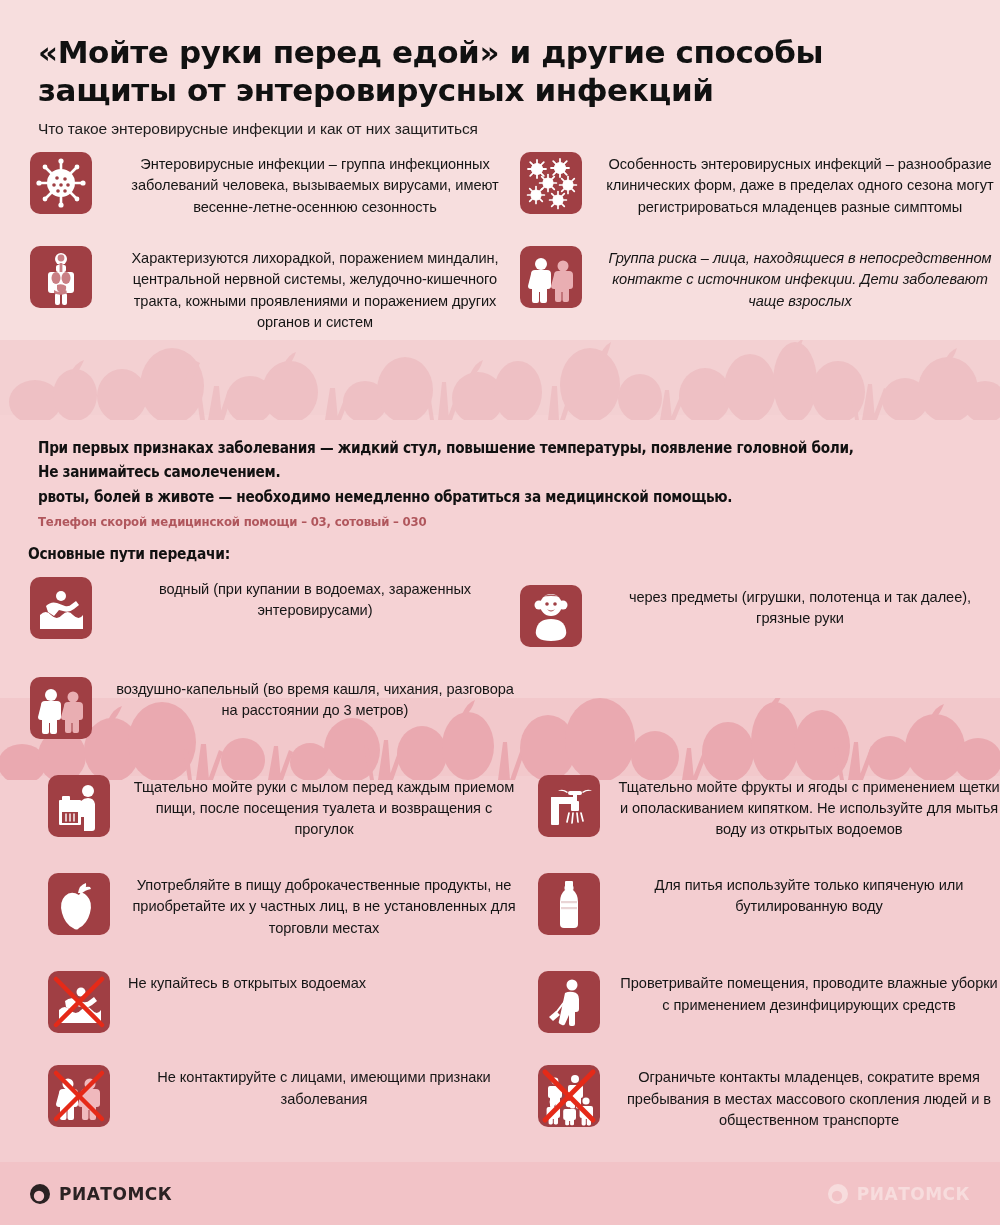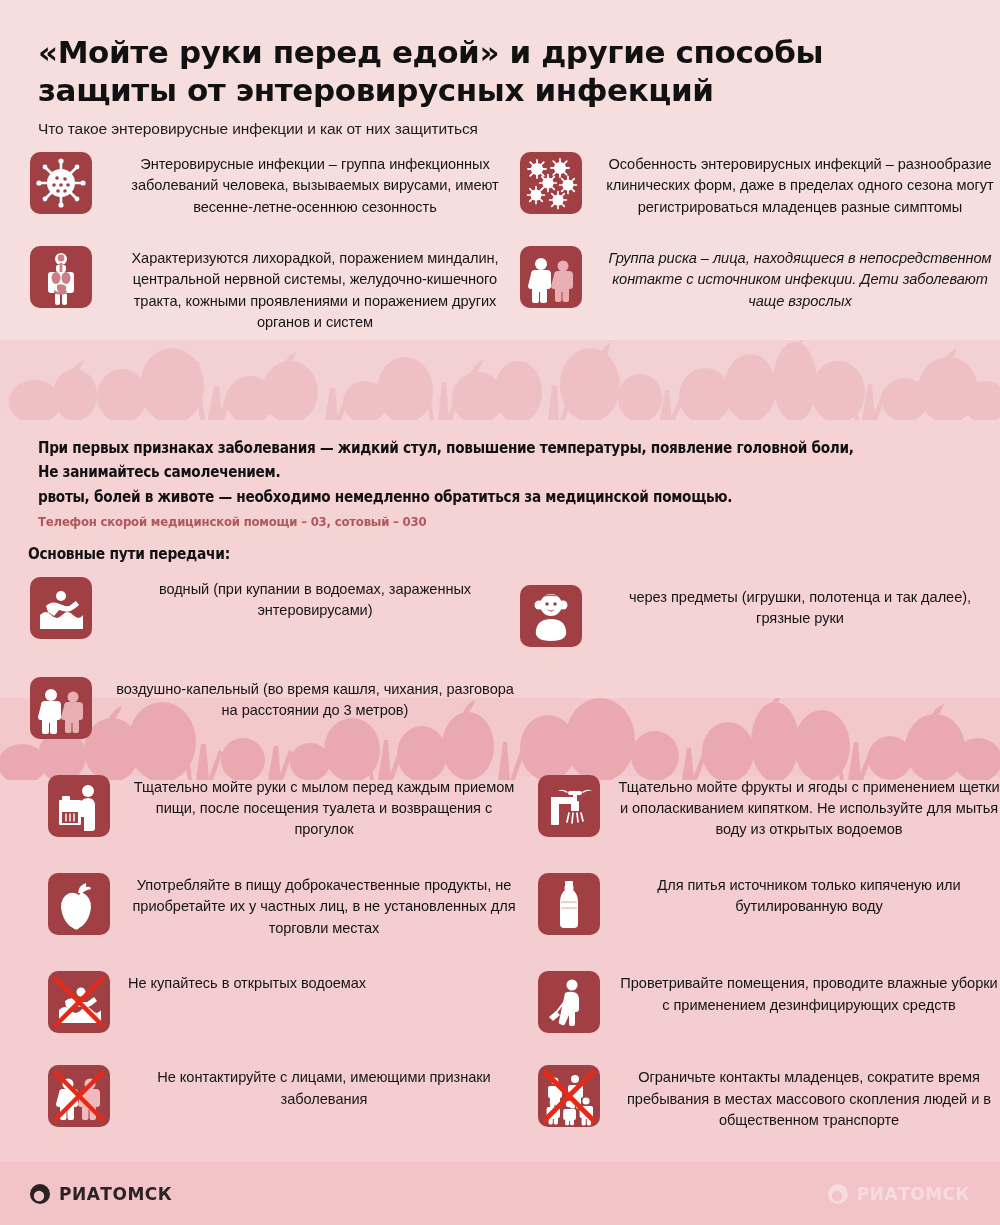--- a/index.html
+++ b/index.html
@@ -529,21 +529,21 @@
             <rect x="27" y="8" width="8" height="6" rx="1"></rect>
             <rect x="26.5" y="13" width="9" height="4" rx="1"></rect>
             <path d="M27 17 q-5 4 -5 12 v22 q0 4 4 4 h10 q4 0 4 -4 v-22 q0 -8 -5 -12z"></path>
           </g>
           <g fill="#a03f44" opacity="0.22">
             <rect x="23" y="28" width="16" height="2.2"></rect>
             <rect x="23" y="34" width="16" height="2.2"></rect>
           </g>
         </svg>
       </div>
-      <div class="item-text">Для питья источником только кипяченую или бутилированную воду</div>
+      <div class="item-text">Для питья используйте только кипяченую или бутилированную воду</div>
     </div>
 
     <div class="item" style="margin-top:6px;">
       <div class="icon-box">
         <svg viewBox="0 0 62 62">
           <g fill="#fff">
             <circle cx="33" cy="21" r="4.5"></circle>
             <path d="M17 30 q5 -4 10 -2 l8 3 q4 1 7 -2 l4 -3 l3 4 l-5 4 q-5 4 -11 2 l-4 -1 l-5 5 l-6 -4z"></path>
             <path d="M11 39 q6 -6 11 0 q6 6 11 0 q6 -6 11 0 q5 6 9 0 v13 h-42z"></path>
           </g>

